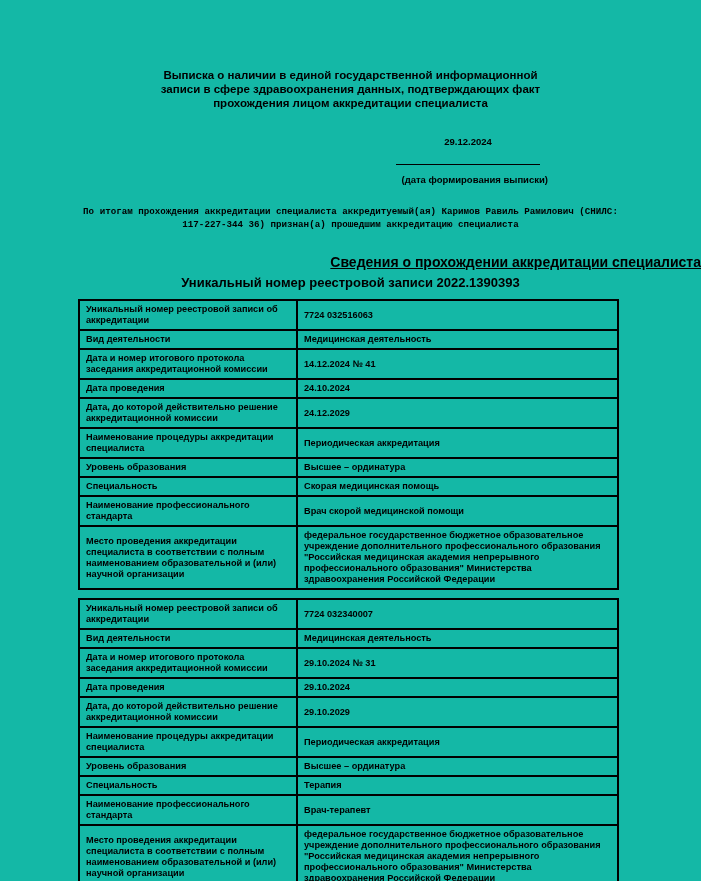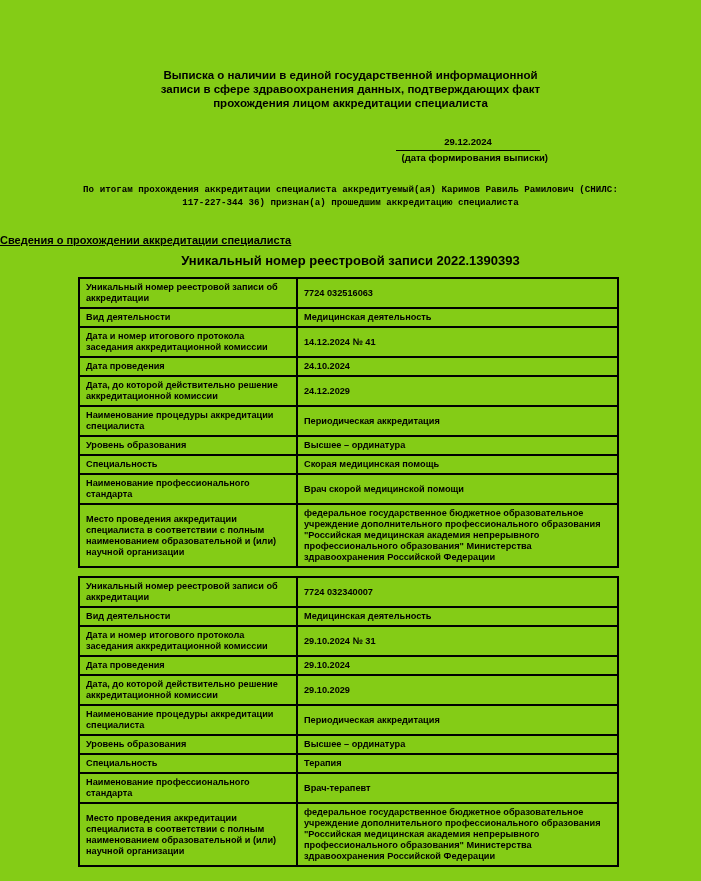--- a/index.html
+++ b/index.html
@@ -4,21 +4,21 @@
 <style>
   html, body {
     margin: 0;
     padding: 0;
     background: #ffffff;
   }
   .page {
     position: relative;
     width: 701px;
     height: 881px;
-    background: #84cc16;
+    background: #14b8a6;
     overflow: hidden;
     font-family: "Liberation Sans", sans-serif;
     font-weight: bold;
     color: #000000;
     -webkit-font-smoothing: antialiased;
   }
   .title {
     margin: 68px auto 0 auto;
     width: 480px;
     text-align: center;
@@ -27,40 +27,40 @@
   }
   .date-block {
     margin-top: 26px;
     margin-left: 388px;
     width: 160px;
     text-align: center;
     font-size: 9.5px;
     line-height: 12px;
   }
   .date-value {
-    margin: 0 8px;
-    padding-bottom: 2px;
+    margin: 8px 8px;
+    padding-bottom: 16px;
     border-bottom: 1px solid #000000;
   }
   .date-caption {
     padding-top: 1px;
     text-align: right;
   }
   .intro {
     margin: 20px auto 0 auto;
     width: 560px;
     text-align: center;
     font-size: 9.2px;
     line-height: 12.5px;
     font-family: Liberation Mono, monospace;
   }
   .section-heading {
     margin-top: 25px;
-    text-align: left;
-    font-size: 11px;
+    text-align: right;
+    font-size: 14px;
     line-height: 12px;
     text-decoration: underline;
   }
   .record-heading {
     margin-top: 7px;
     text-align: center;
     font-size: 13px;
     line-height: 16px;
   }
   table.acc-table {

